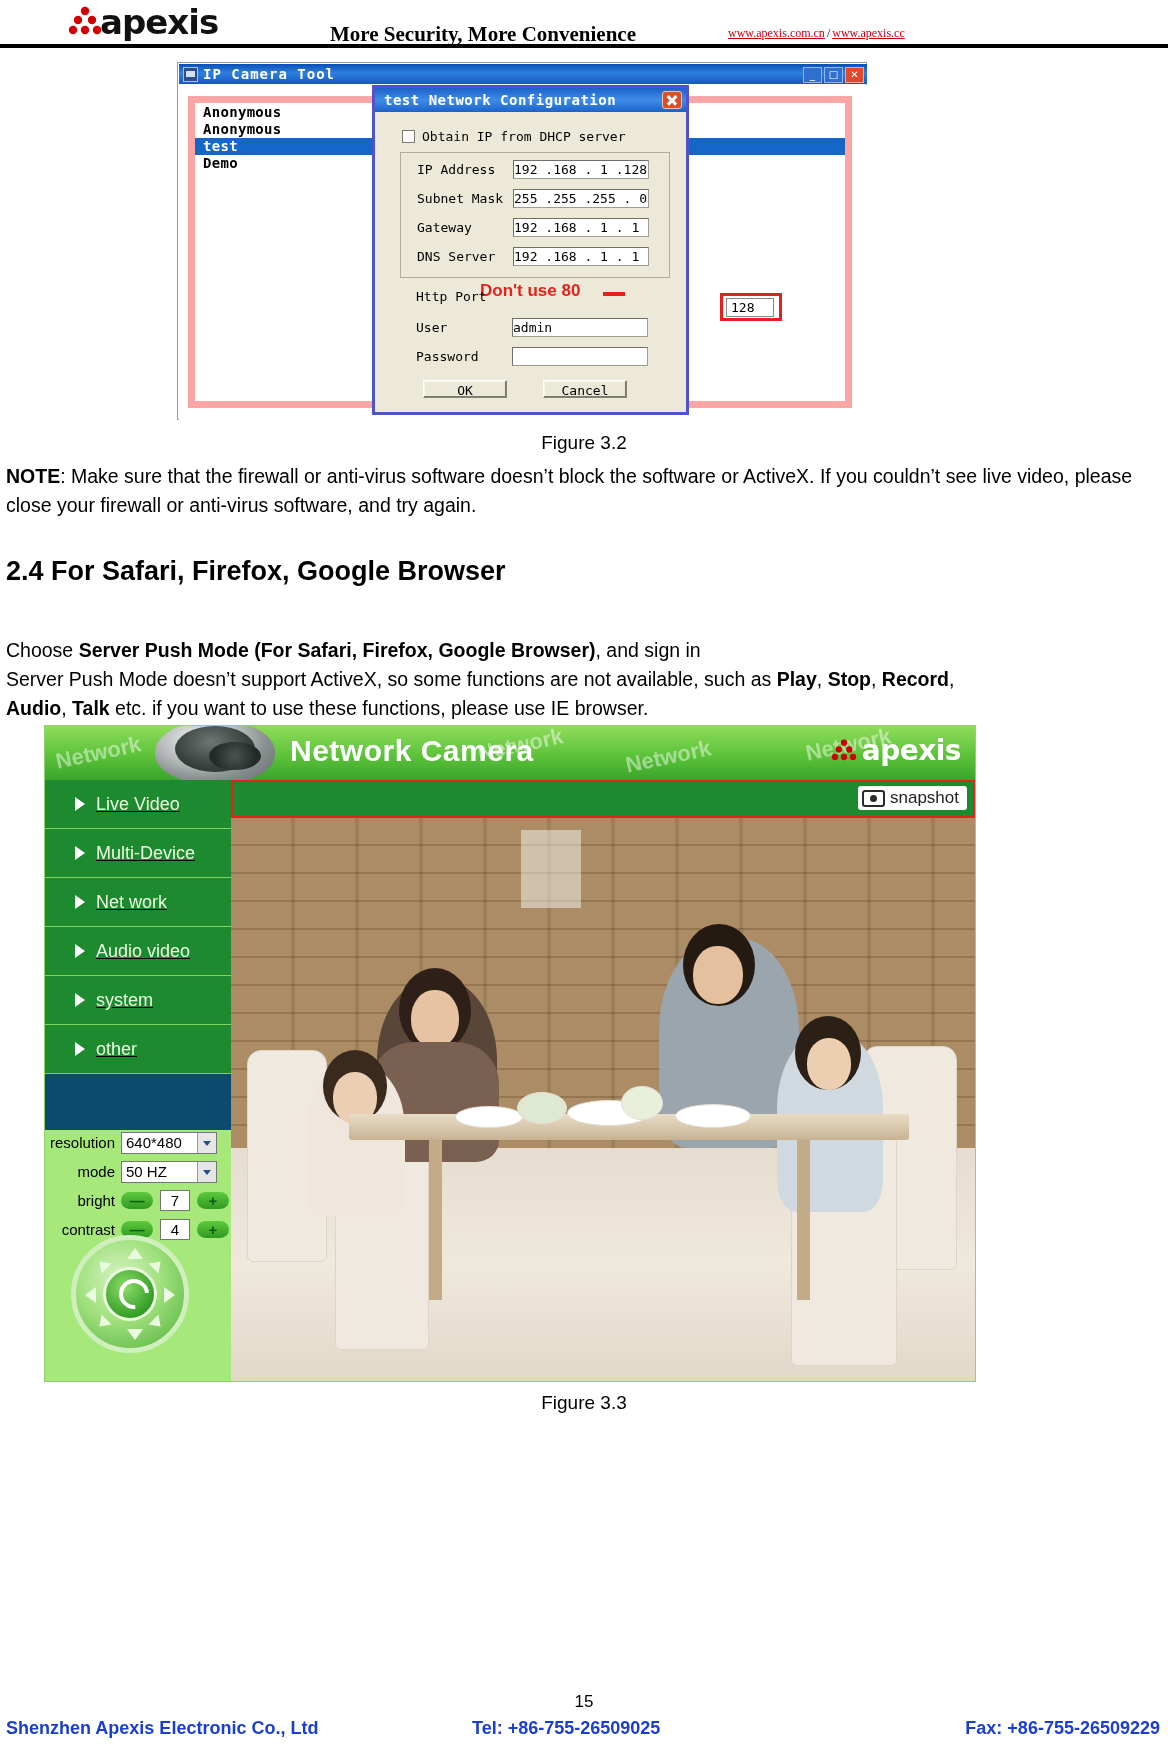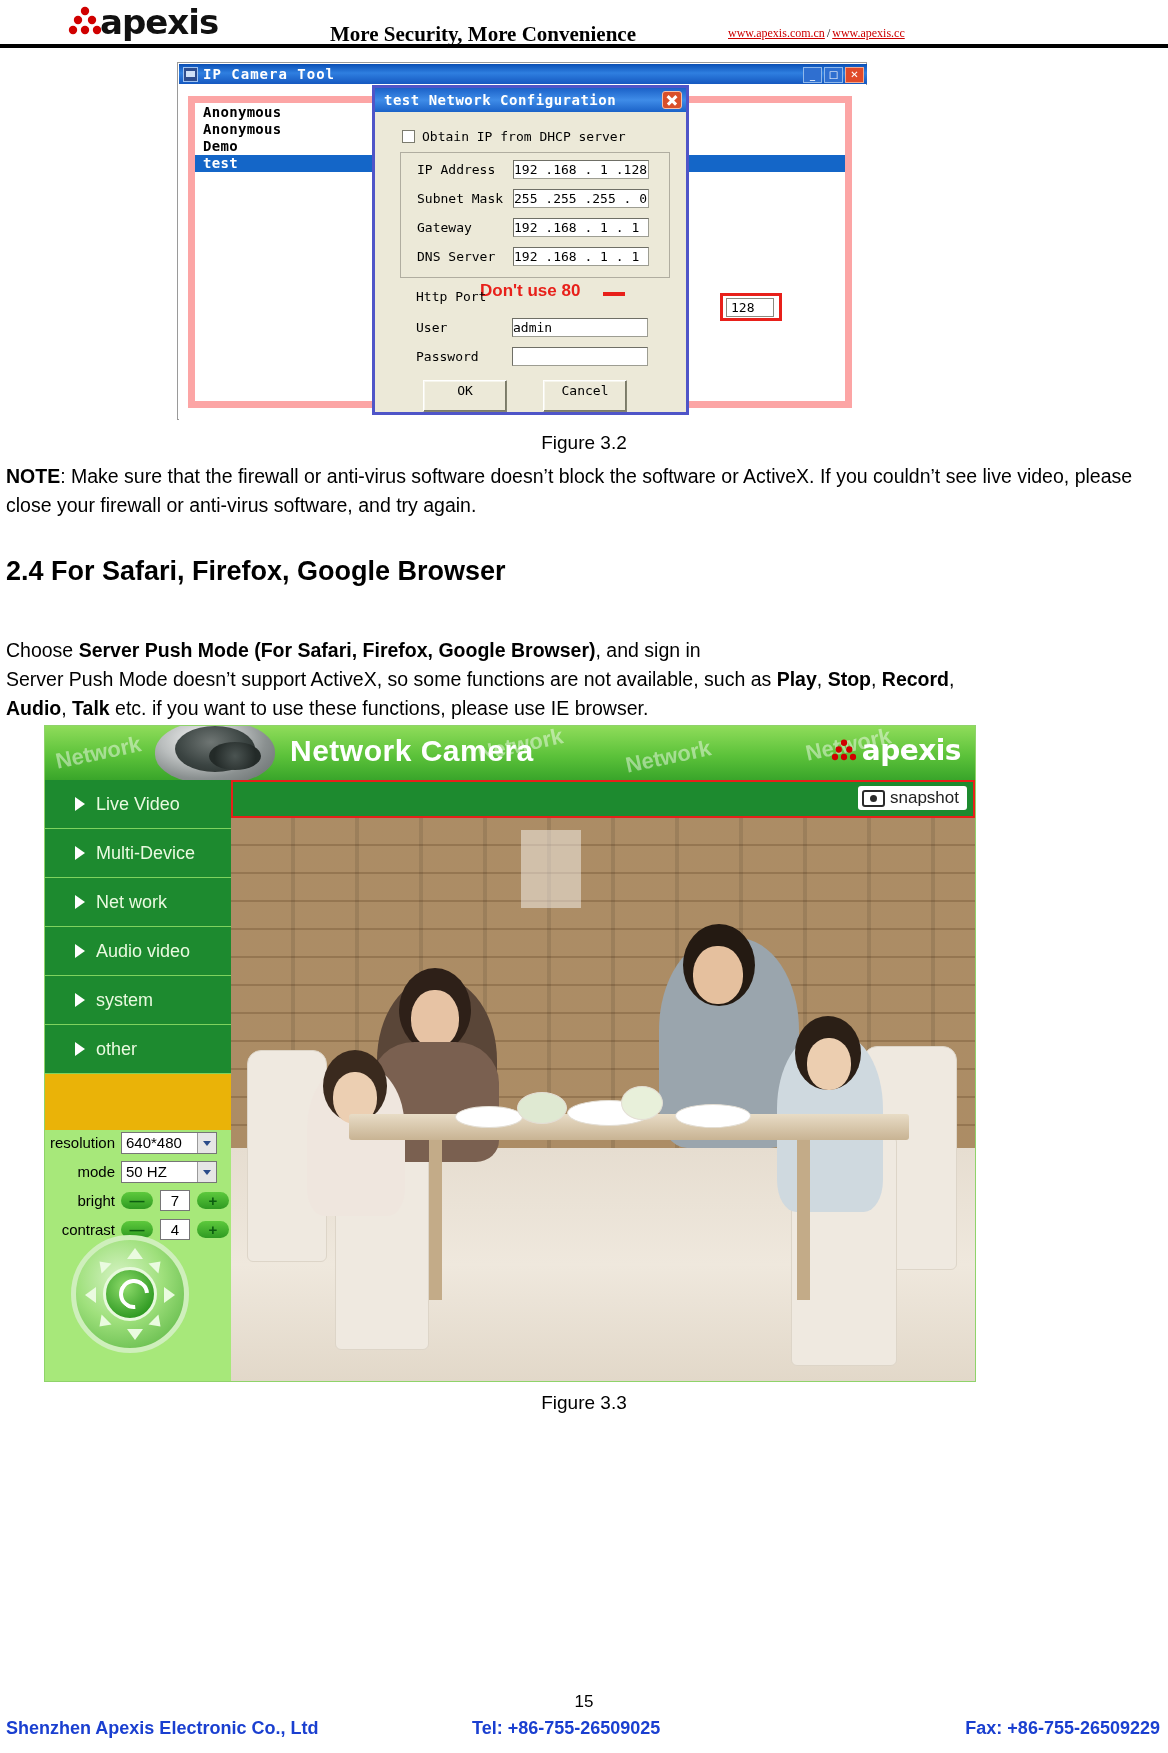--- a/index.html
+++ b/index.html
@@ -350,21 +350,21 @@
   .annot-arrow {
     position: absolute;
     left: 228px;
     top: 180px;
     width: 22px;
     height: 4px;
     background: #e8201a;
   }
   .btn {
     width: 84px;
-    height: 32px;
+    height: 18px;
     background: #ece9d8;
     border: 1px solid #848470;
     border-top-color: #ffffff;
     border-left-color: #ffffff;
     box-shadow: inset -1px -1px 0 #7a7a68, inset 1px 1px 0 #f6f5ec;
     box-sizing: border-box;
     font-family: "DejaVu Sans Mono", monospace;
     font-size: 13px;
     line-height: 20px;
     text-align: center;
@@ -525,21 +525,22 @@
     font-family: "Liberation Sans", sans-serif;
     font-size: 17px;
     color: #222;
   }
 
   .cam-side {
     position: absolute;
     left: 0; top: 54px;
     width: 186px;
     height: 601px;
-    background: #eab308;
+    background: #0c4a6e;
+    text-decoration: underline;
   }
   .menu-item {
     width: 186px;
     height: 49px;
     background: #1d8a2f;
     border-bottom: 1px solid #7fd35e;
     box-sizing: border-box;
     display: flex;
     align-items: center;
     padding-left: 30px;
@@ -824,22 +825,22 @@
         <div class="ipct-winbtn close">✕</div>
       </div>
     </div>
 
     <div class="ipct-blueband"></div>
 
     <div class="ipct-body">
       <div class="ipct-listpanel">
         <div class="ipct-item">Anonymous</div>
         <div class="ipct-item">Anonymous</div>
+        <div class="ipct-item selected">test</div>
         <div class="ipct-item">Demo</div>
-        <div class="ipct-item selected">test</div>
       </div>
     </div>
 
     <div class="netcfg">
       <div class="netcfg-title">
         <div class="netcfg-title-text">test Network Configuration</div>
         <div class="netcfg-close"></div>
       </div>
 
       <div class="netcfg-inner">

